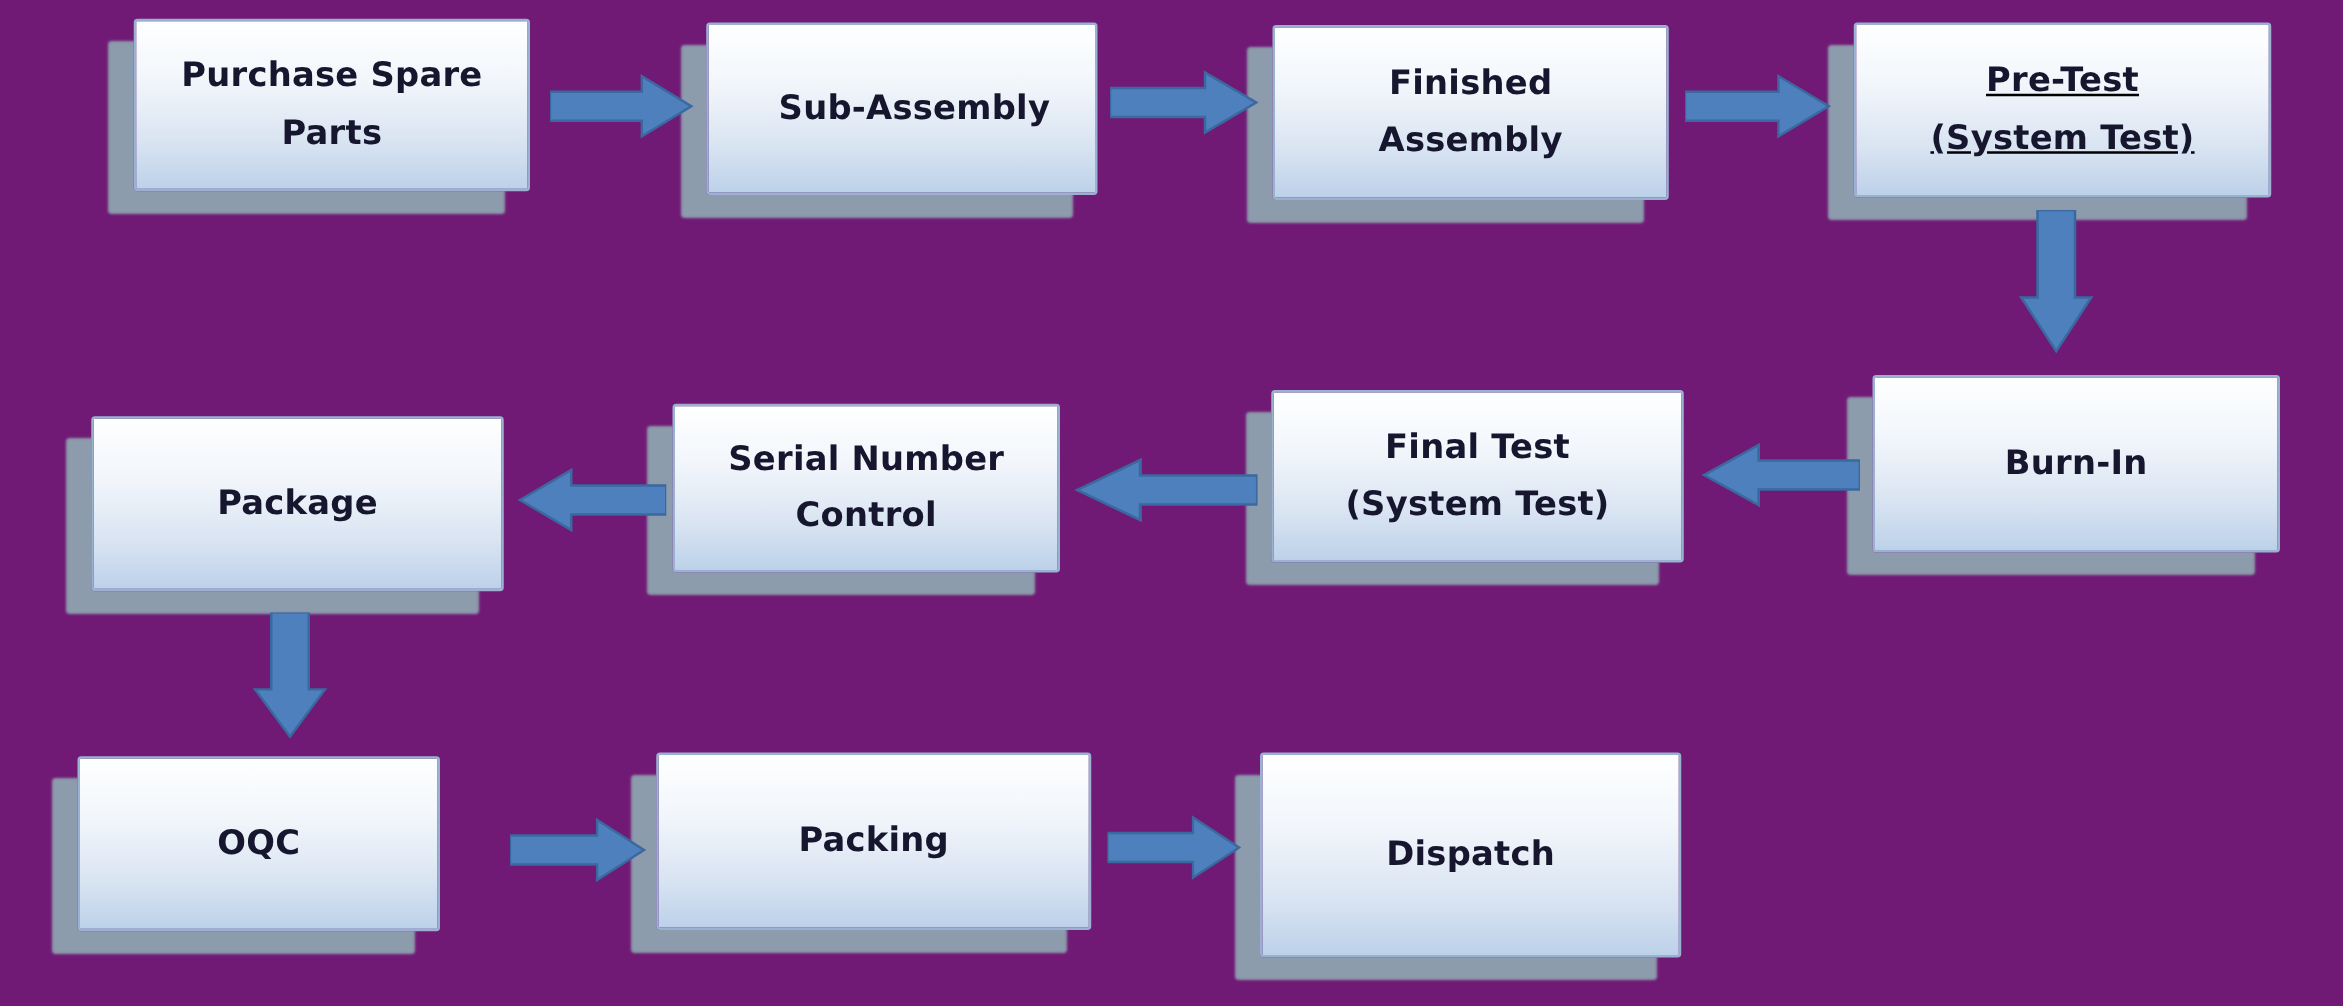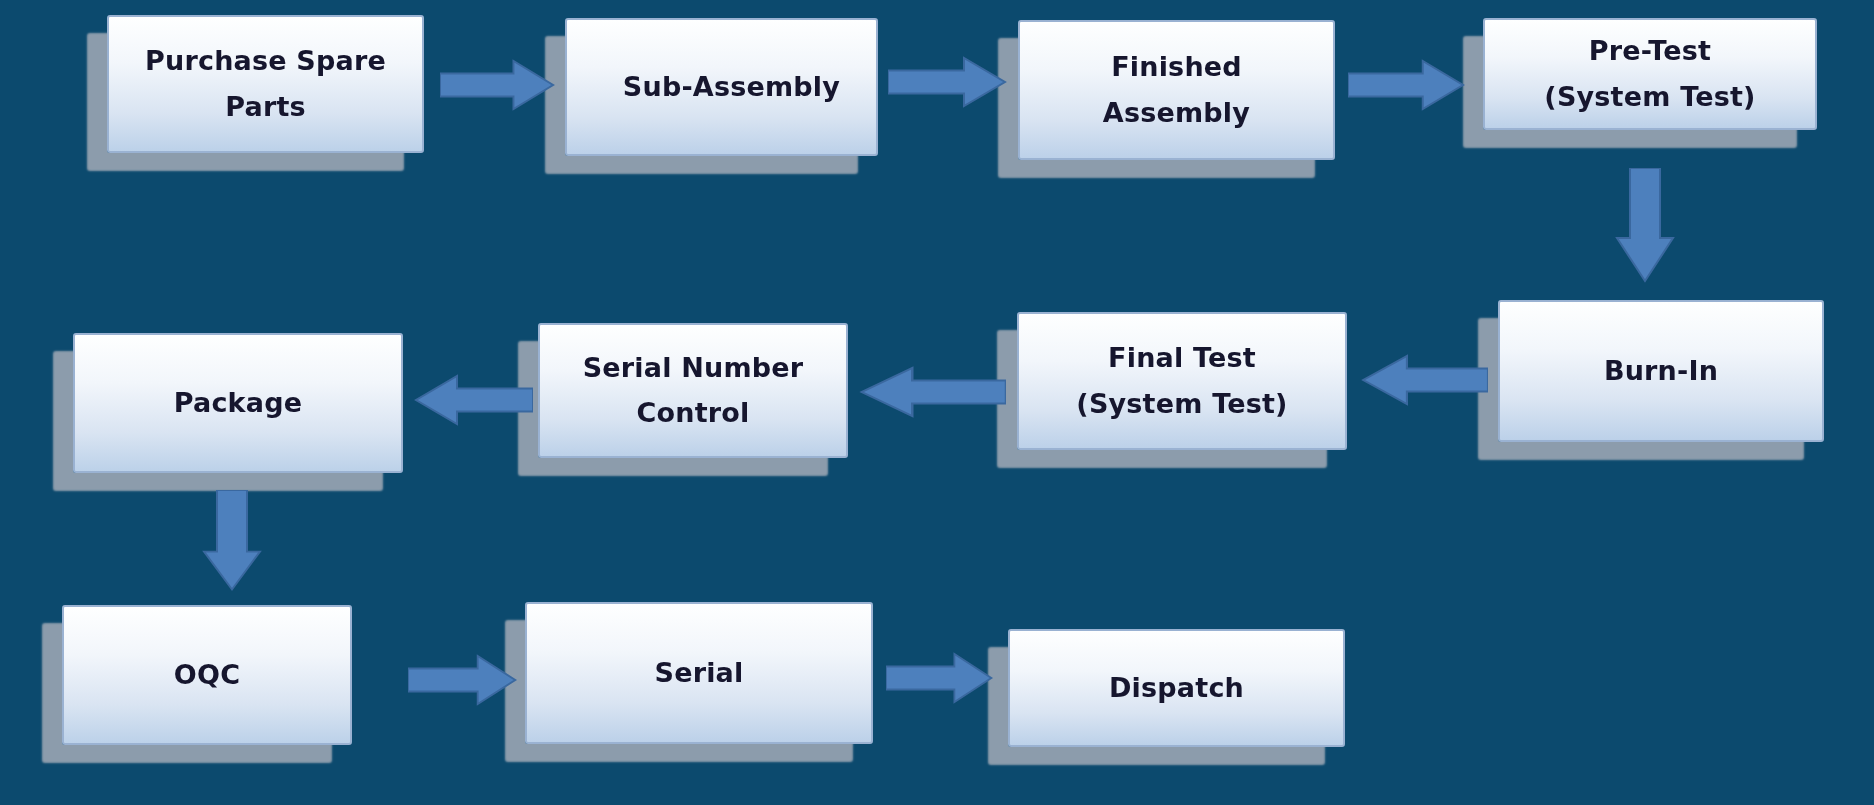--- a/index.html
+++ b/index.html
@@ -5,21 +5,21 @@
   html, body {
     margin: 0;
     padding: 0;
     background: #e0e1e0;
     font-family: "DejaVu Sans", "Liberation Sans", sans-serif;
   }
   .canvas {
     position: relative;
     width: 1874px;
     height: 805px;
-    background: #0c4a6e;
+    background: #701a75;
     overflow: hidden;
   }
   .node {
     position: absolute;
     box-sizing: border-box;
     display: flex;
     flex-direction: column;
     justify-content: center;
     align-items: center;
     gap: 17px;
@@ -36,30 +36,30 @@
     color: #16162e;
     line-height: 1.05;
     letter-spacing: 0.2px;
   }
   .node .line:empty { display: none; }
 
   
   .n1  { left: 107px;  top: 15px;  width: 317px; height: 138px; }
   .n2  { left: 565px;  top: 18px;  width: 313px; height: 138px; padding-left: 20px; }
   .n3  { left: 1018px; top: 20px;  width: 317px; height: 140px; }
-  .n4  { left: 1483px; top: 18px;  width: 334px; height: 112px; }
+  .n4  { left: 1483px; top: 18px;  width: 334px; height: 140px; text-decoration: underline; }
   
   .n5  { left: 1498px; top: 300px; width: 326px; height: 142px; }
   .n6  { left: 1017px; top: 312px; width: 330px; height: 138px; }
   .n7  { left: 538px;  top: 323px; width: 310px; height: 135px; }
   .n8  { left: 73px;   top: 333px; width: 330px; height: 140px; }
   
   .n9  { left: 62px;   top: 605px; width: 290px; height: 140px; }
   .n10 { left: 525px;  top: 602px; width: 348px; height: 142px; }
-  .n11 { left: 1008px; top: 629px; width: 337px; height: 118px; align-items: center; }
+  .n11 { left: 1008px; top: 602px; width: 337px; height: 164px; align-items: center; }
 
   .arrow { position: absolute; }
   .a1  { left: 440px;  top: 58px;  width: 116px; height: 54px; }
   .a2  { left: 888px;  top: 55px;  width: 120px; height: 54px; }
   .a3  { left: 1348px; top: 58px;  width: 118px; height: 54px; }
   .a4  { left: 1614px; top: 168px; width: 62px;  height: 116px; }
   .a5  { left: 1360px; top: 353px; width: 128px; height: 54px; }
   .a6  { left: 858px;  top: 365px; width: 148px; height: 54px; }
   .a7  { left: 413px;  top: 373px; width: 120px; height: 54px; }
   .a8  { left: 201px;  top: 490px; width: 62px;  height: 102px; }
@@ -103,21 +103,21 @@
   <div class="node n8">
     <span class="line">Package</span>
 
   </div>
 
   <div class="node n9">
     <span class="line">OQC</span>
 
   </div>
   <div class="node n10">
-    <span class="line">Serial</span>
+    <span class="line">Packing</span>
 
   </div>
   <div class="node n11">
     <span class="line">Dispatch</span>
 
   </div>
 
   <svg class="arrow a1" viewBox="0 0 120 56" preserveAspectRatio="none">
     <polygon points="0,16 76,16 76,3 117,28 76,53 76,40 0,40" fill="#4d80bd" stroke="#3a689f" stroke-width="2"></polygon>
   </svg>

